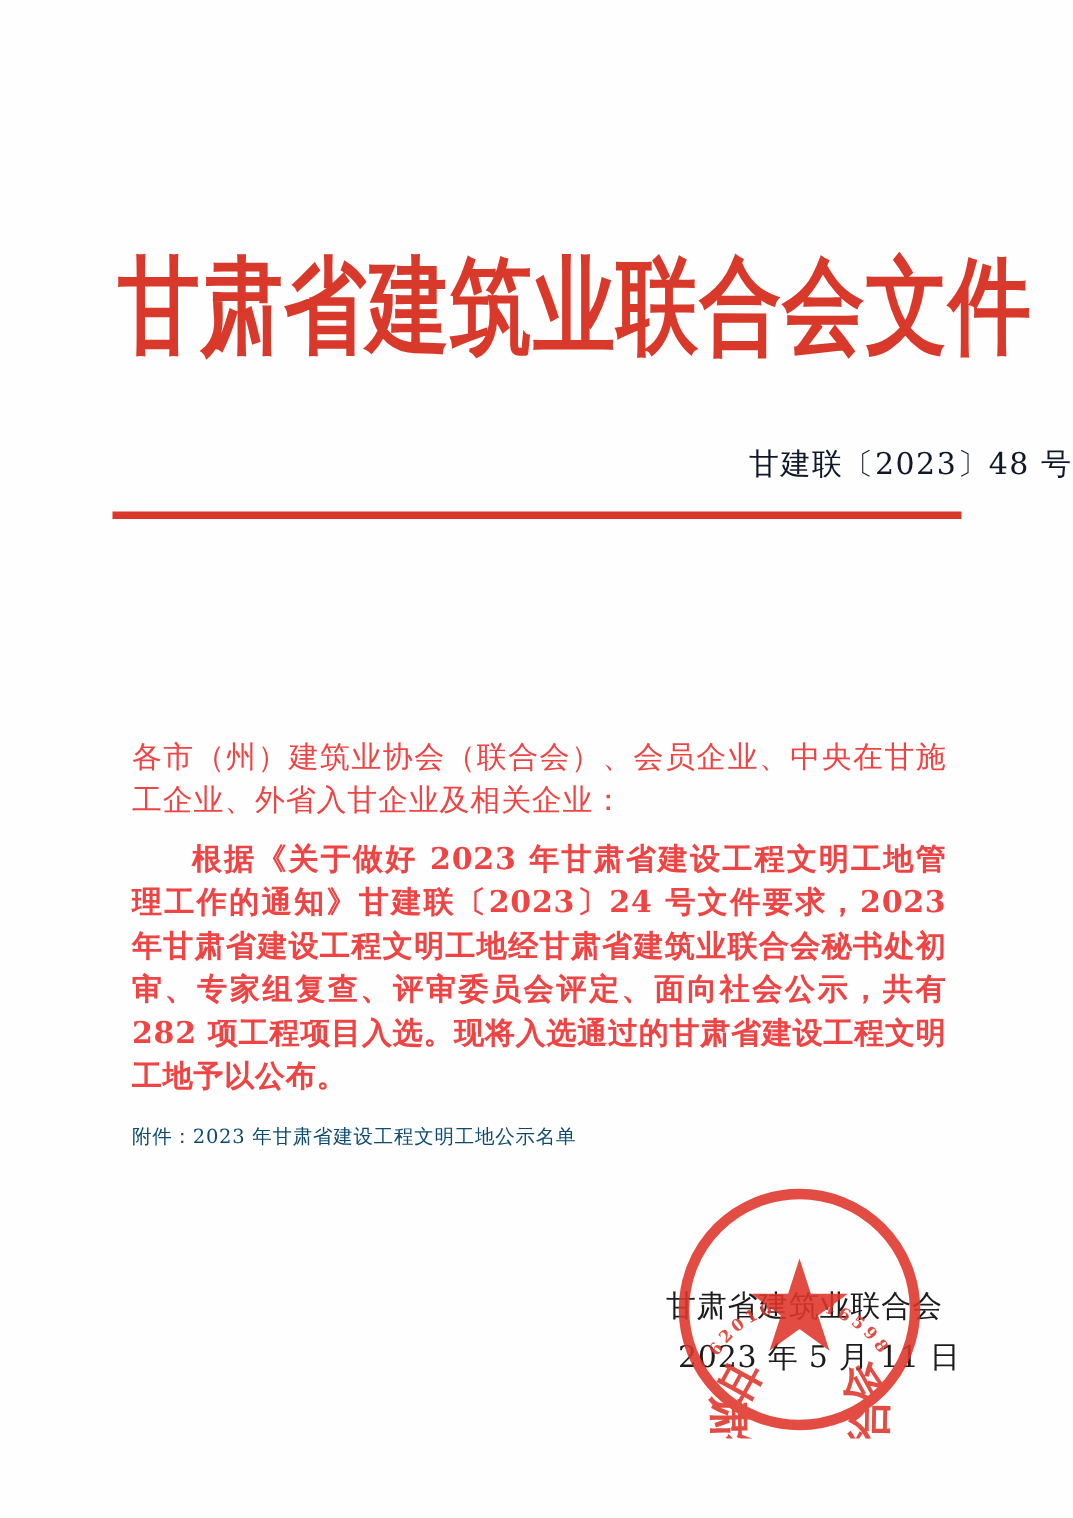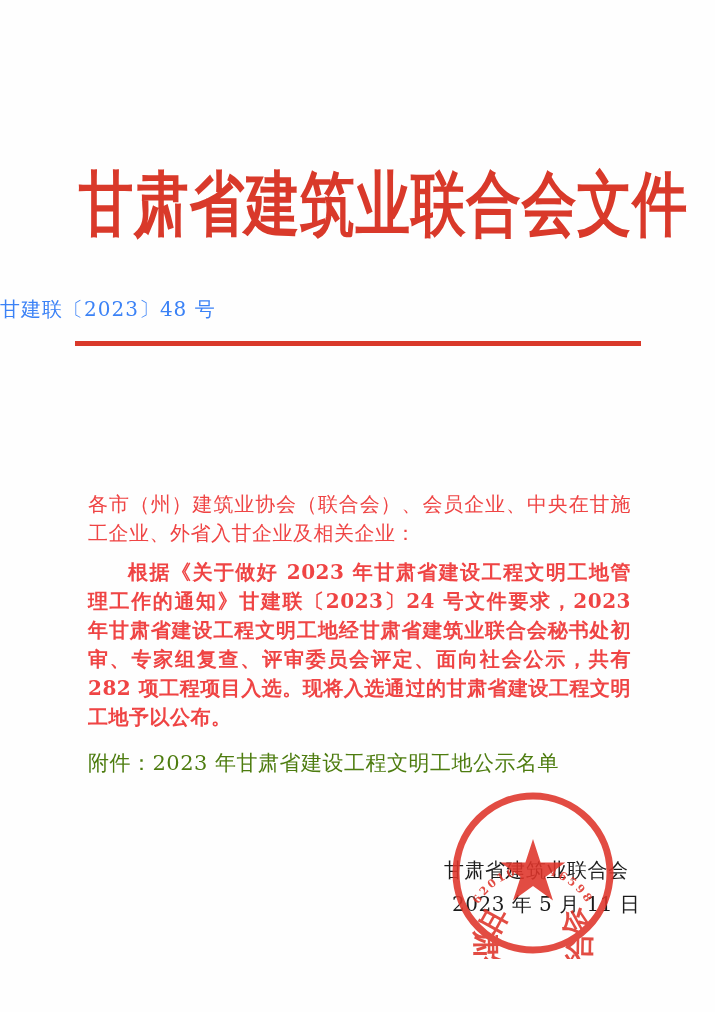--- a/index.html
+++ b/index.html
@@ -29,23 +29,23 @@
     transform: scale(0.78, 1);
     transform-origin: center center;
     white-space: nowrap;
     letter-spacing: 1px;
   }
   .doc-number {
     position: absolute;
     top: 296px;
     left: 0;
     width: 100%;
-    text-align: left;
+    text-align: right;
     font-size: 20px;
-    color: #3b82f6;
+    color: #0f172a;
     letter-spacing: 1px;
   }
   .red-rule {
     position: absolute;
     top: 341px;
     left: 75px;
     width: 566px;
     height: 5px;
     background: #d9392a;
   }
@@ -74,22 +74,22 @@
   .body-text p.indent {
     text-indent: 2em;
     margin-top: 10px;
     font-weight: bold;
   }
   .attachment-line {
     position: absolute;
     top: 749px;
     left: 88px;
     width: 543px;
-    font-size: 21px;
-    color: #4d7c0f;
+    font-size: 13px;
+    color: #0c4a6e;
     letter-spacing: 0.5px;
   }
   .signature-org {
     position: absolute;
     top: 857px;
     left: 444px;
     font-size: 20px;
     color: #1c1c1c;
     letter-spacing: 0.5px;
     z-index: 1;

